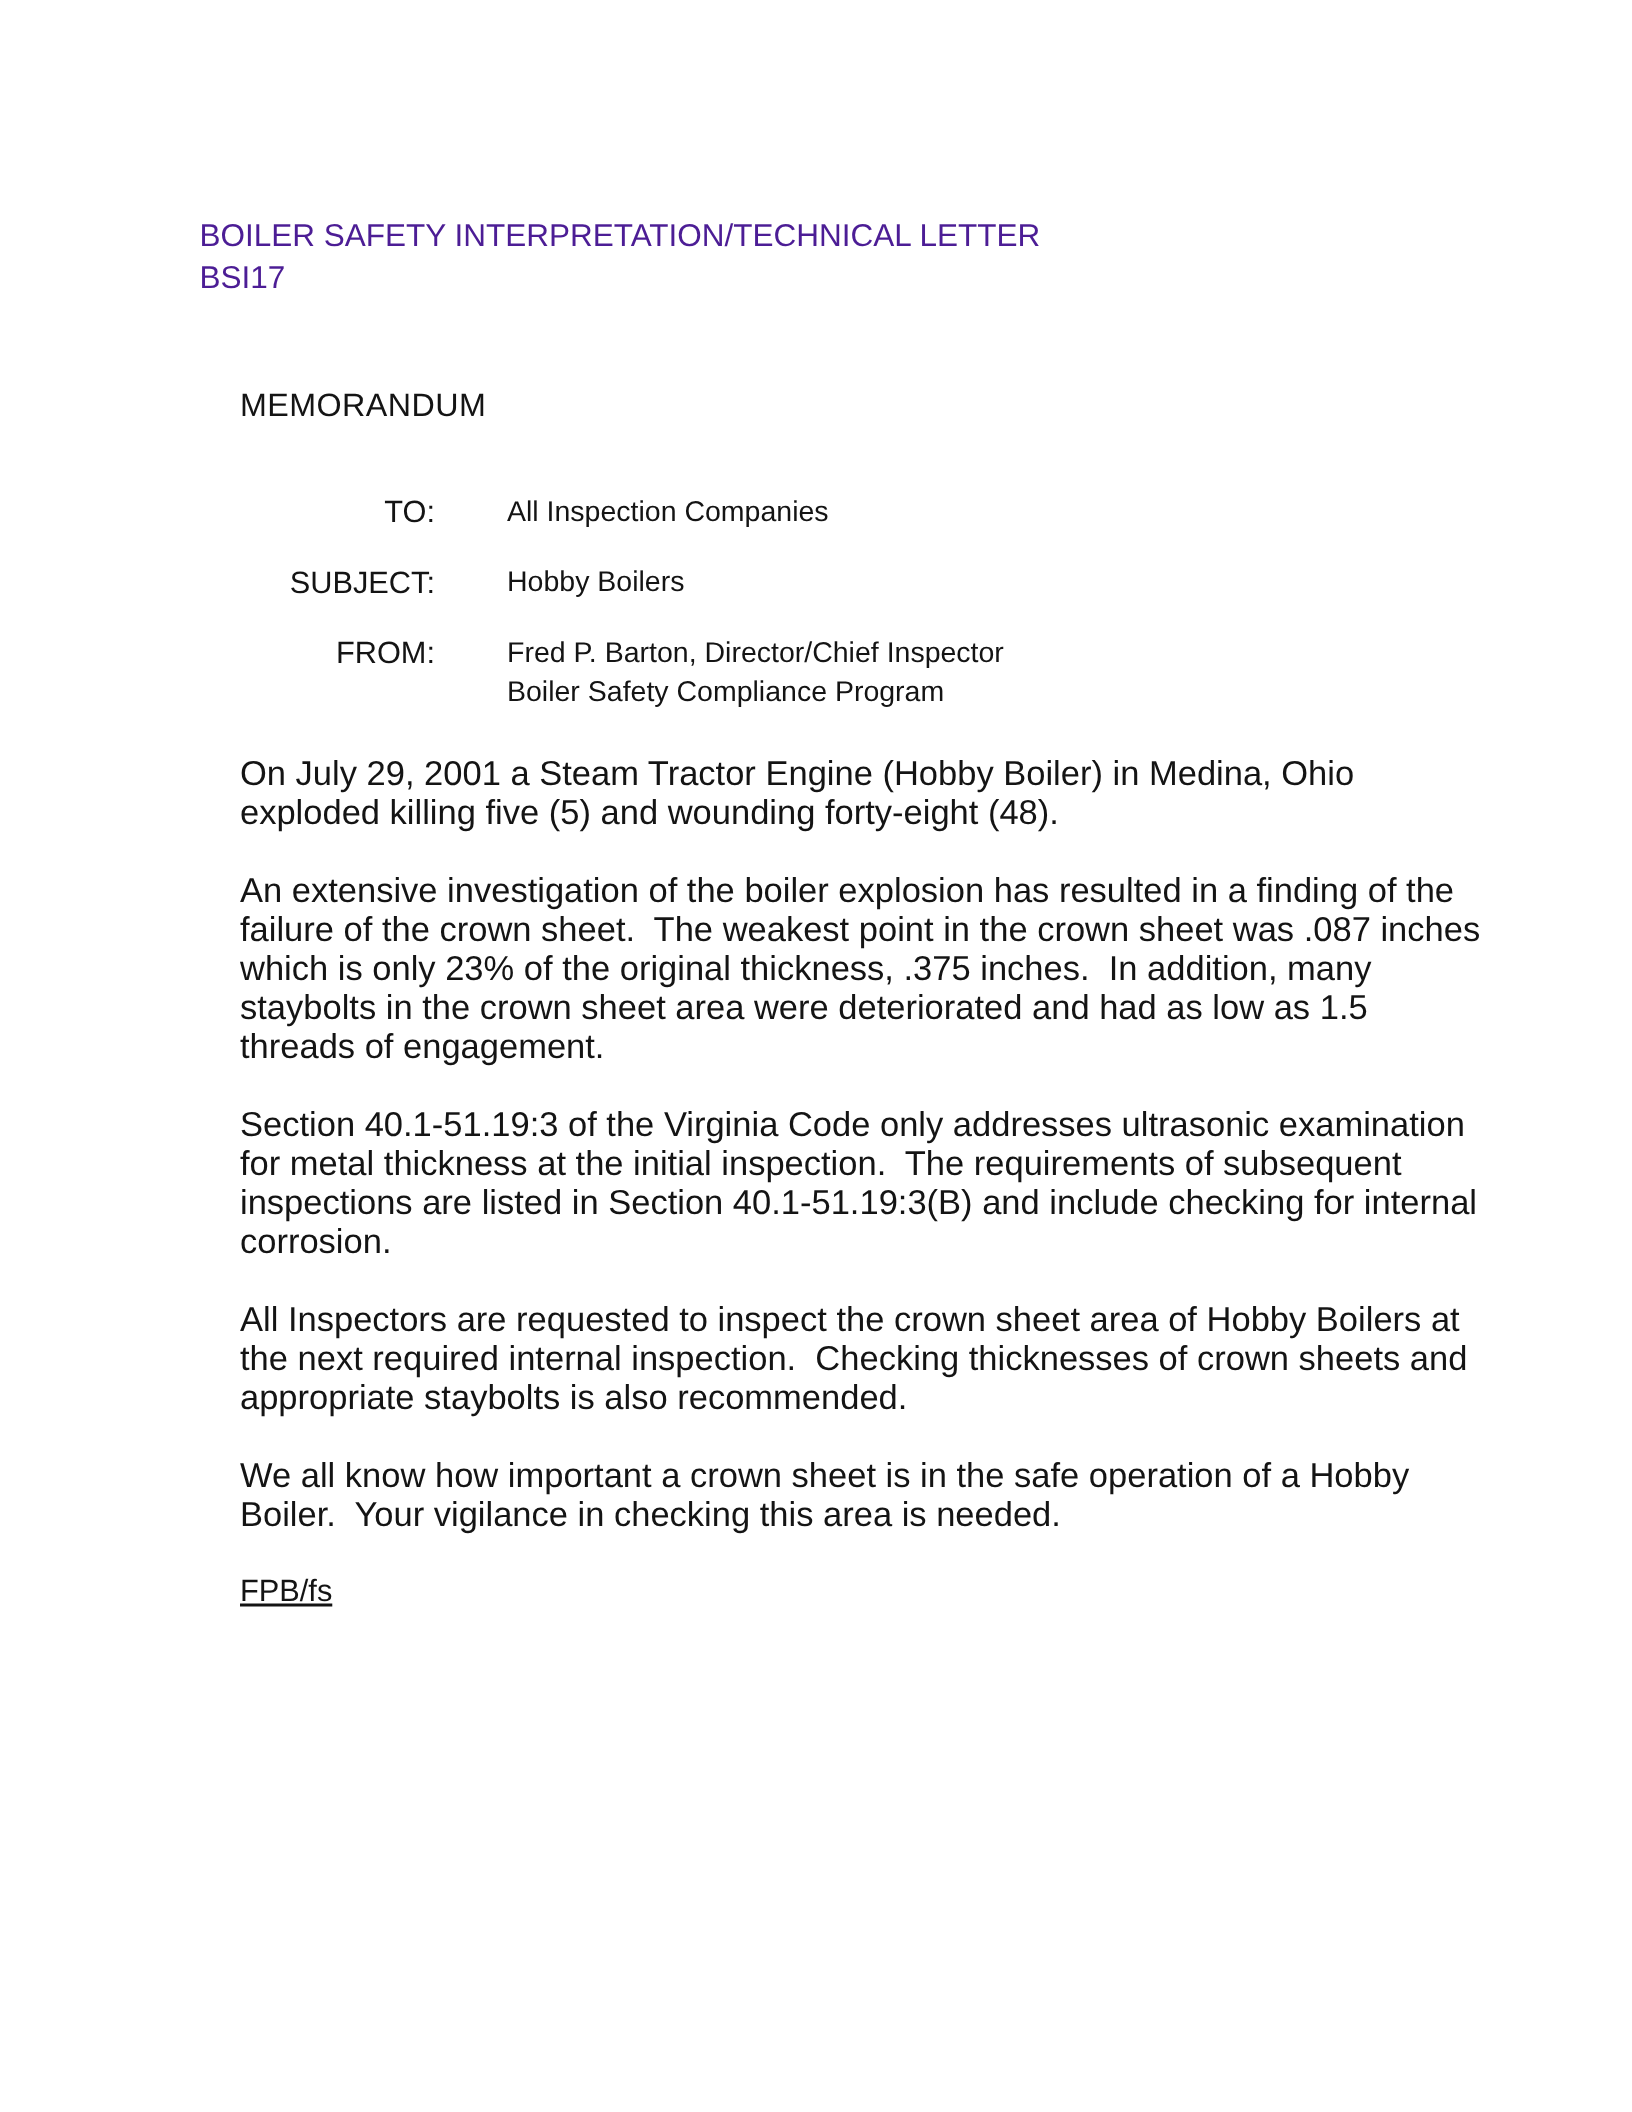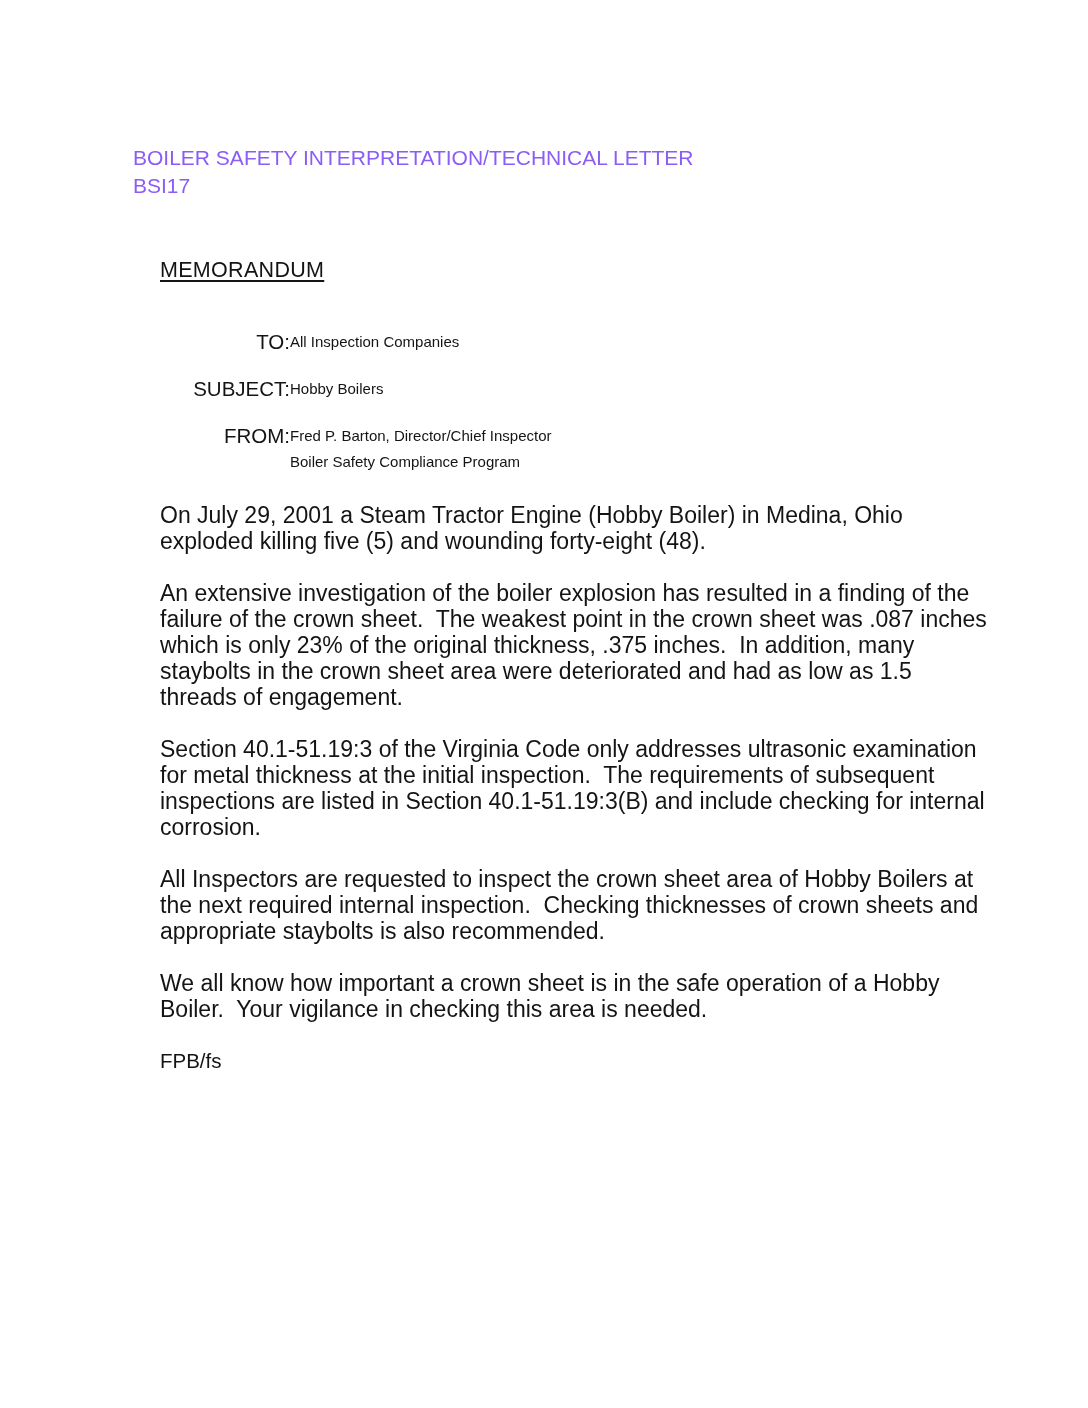--- a/index.html
+++ b/index.html
@@ -28,50 +28,50 @@
     font-family: "Liberation Sans", sans-serif;
     font-size: 7.4px;
     font-weight: bold;
     letter-spacing: 0.2px;
   }
   .title-block {
     margin-left: 8px;
     padding-top: 41px;
     font-size: 21px;
     line-height: 28px;
-    color: #8b5cf6;
+    color: #4c1d95;
     white-space: pre-line;
   }
   
   .memo-main { padding: 0 80px 0 160px; }
   .memo-heading {
     margin: 57px 0 16px 0;
     font-size: 21.5px;
     font-weight: normal;
     line-height: 26px;
-    text-decoration: underline;
     text-underline-offset: 3px;
     letter-spacing: 0.3px;
   }
   .fields { margin-top: 46px; }
   .field-row { display: flex; margin-bottom: 21px; }
   .field-label { flex: 0 0 130px; font-size: 20.5px; line-height: 26px; text-align: right; }
-  .field-value { font-size: 15px; line-height: 26px; white-space: pre-wrap; }
+  .field-value { font-size: 19px; line-height: 26px; white-space: pre-wrap; margin-left: 48px; }
   
   .letter-body { margin-top: 27px; width: 870px; }
   .para {
     margin: 0 0 26px 0;
     font-size: 23px;
     line-height: 26px;
     white-space: pre-wrap;
   }
   .signature {
     margin: 0;
     font-size: 20.5px;
     line-height: 26px;
+    text-decoration: underline;
   }
 </style>
 </head>
 <body>
 
 <div class="page">
 
   <header class="letterhead">
     <div class="title-block">BOILER SAFETY INTERPRETATION/TECHNICAL LETTER
 BSI17</div>

